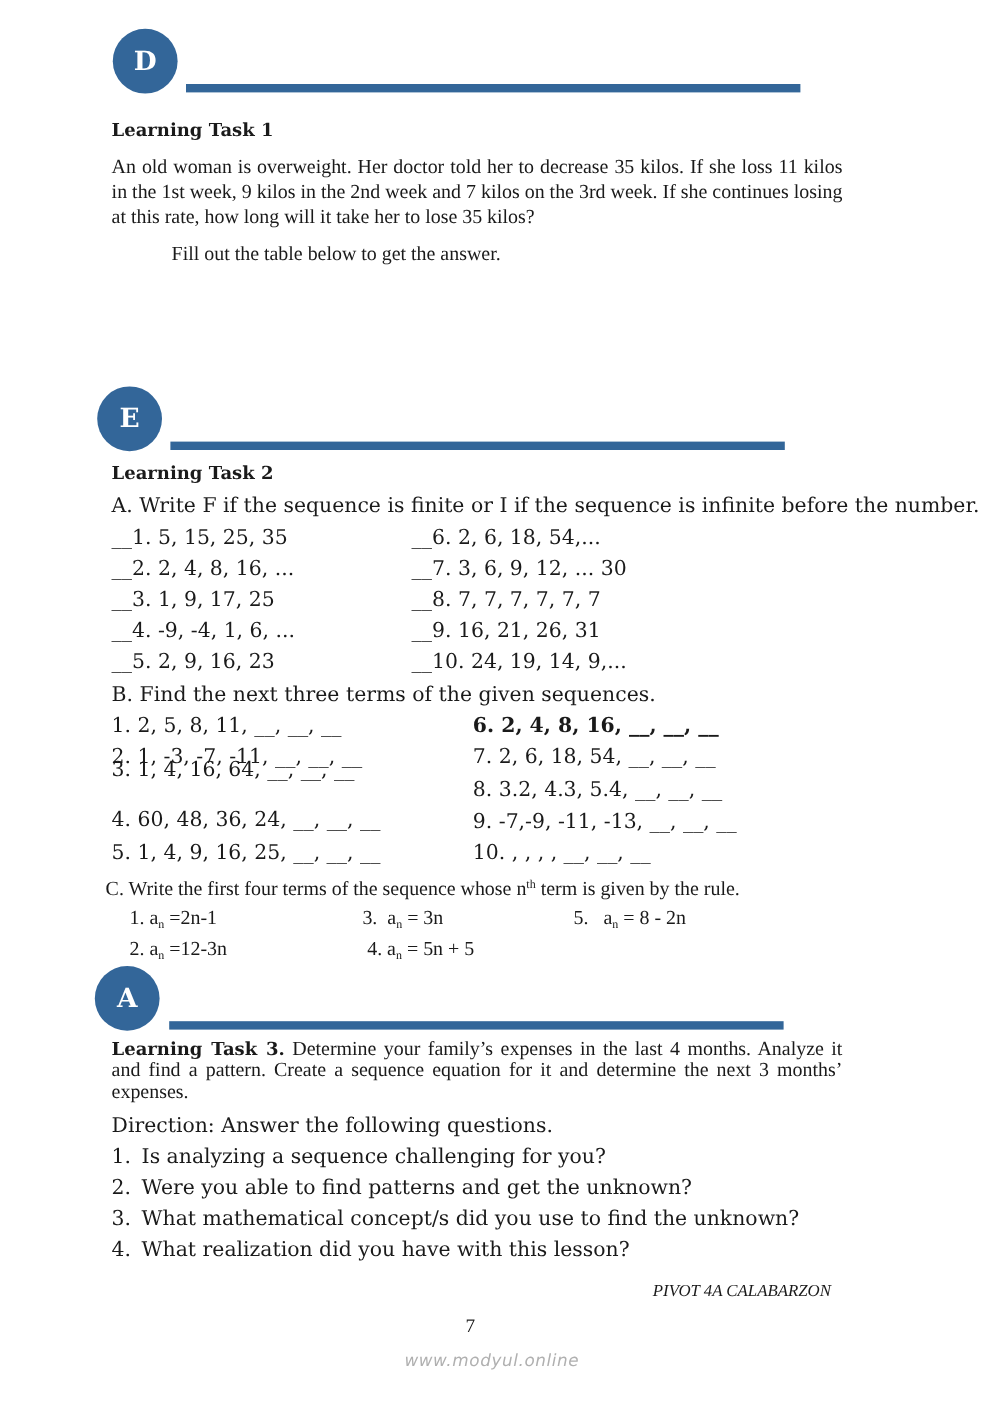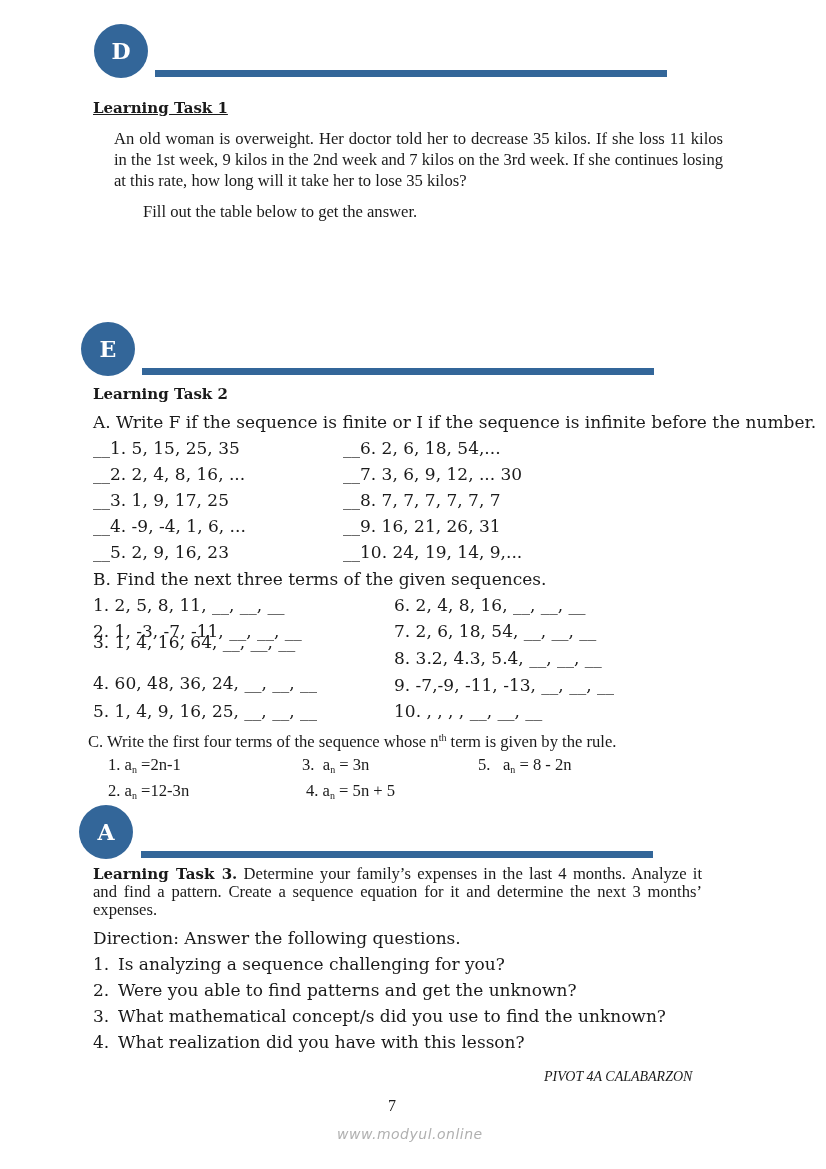--- a/index.html
+++ b/index.html
@@ -35,23 +35,23 @@
     .watermark { font-family: "DejaVu Sans", sans-serif; font-size: 14px; color: #b0b0b0; letter-spacing: 0.5px; font-style: italic; }
   </style>
 </head>
 <body>
 
 <div class="badge" style="left:94px; top:24px;">
   <span>D</span>
 </div>
 <div class="rule" style="left:155px; top:70px; width:512px;"></div>
 
-<div class="abs task-title" style="left:93px; top:99px;text-decoration:underline;">Learning Task 1</div>
+<div class="abs task-title" style="left:93px; top:99px;">Learning Task 1</div>
 
-<div class="abs txt para" style="left:93px; top:128px; width:609px;margin-left:21px;">An old woman is overweight. Her doctor told her to decrease 35 kilos. If she loss 11 kilos in the 1st week, 9 kilos in the 2nd week and 7 kilos on the 3rd week. If she continues losing at this rate, how long will it take her to lose 35 kilos?</div>
+<div class="abs txt para" style="left:93px; top:128px; width:609px;">An old woman is overweight. Her doctor told her to decrease 35 kilos. If she loss 11 kilos in the 1st week, 9 kilos in the 2nd week and 7 kilos on the 3rd week. If she continues losing at this rate, how long will it take her to lose 35 kilos?</div>
 
 <div class="abs txt" style="left:143px; top:201px;">Fill out the table below to get the answer.</div>
 
 <table class="kilos">
   <tbody>
 </tbody>
   </table>
 
 <div class="badge" style="left:81px; top:322px;">
   <span>E</span>
@@ -73,21 +73,21 @@
 <div class="abs bk" style="left:343px; top:516px;">__9. 16, 21, 26, 31</div>
 <div class="abs bk" style="left:343px; top:542px;">__10. 24, 19, 14, 9,...</div>
 
 <div class="abs bk" style="left:93px; top:569px;">B. Find the next three terms of the given sequences.</div>
 
 <div class="abs bk" style="left:93px; top:595px;">1. 2, 5, 8, 11, __, __, __</div>
 <div class="abs bk" style="left:93px; top:621px;">2. 1, -3, -7, -11, __, __, __</div>
 <div class="abs bk" style="left:93px; top:632px;">3. 1, 4, 16, 64, __, __, __</div>
 <div class="abs bk" style="left:93px; top:661px;margin-top:12px;">4. 60, 48, 36, 24, __, __, __</div>
 <div class="abs bk" style="left:93px; top:701px;">5. 1, 4, 9, 16, 25, __, __, __</div>
-<div class="abs bk" style="left:394px; top:595px;">6. 2, 4, 8, 16, __, __, __</div>
+<div class="abs bk" style="left:394px; top:595px;font-weight:bold;">6. 2, 4, 8, 16, __, __, __</div>
 <div class="abs bk" style="left:394px; top:621px;">7. 2, 6, 18, 54, __, __, __</div>
 <div class="abs bk" style="left:394px; top:648px;">8. 3.2, 4.3, 5.4, __, __, __</div>
 <div class="abs bk" style="left:394px; top:675px;">9. -7,-9, -11, -13, __, __, __</div>
 <div class="abs bk" style="left:394px; top:701px;">10. , , , , __, __, __</div>
 
 <div class="abs txt" style="left:88px; top:727px; white-space:nowrap;">
   <span>C. Write the first four terms of the sequence whose n</span><span class="sup">th</span><span> term is given by the rule.</span>
 </div>
 
 <div class="abs txt" style="left:108px; top:754px; white-space:pre;"><span>1. </span><span>a</span><span class="sub">n</span><span> =2n-1</span></div>

